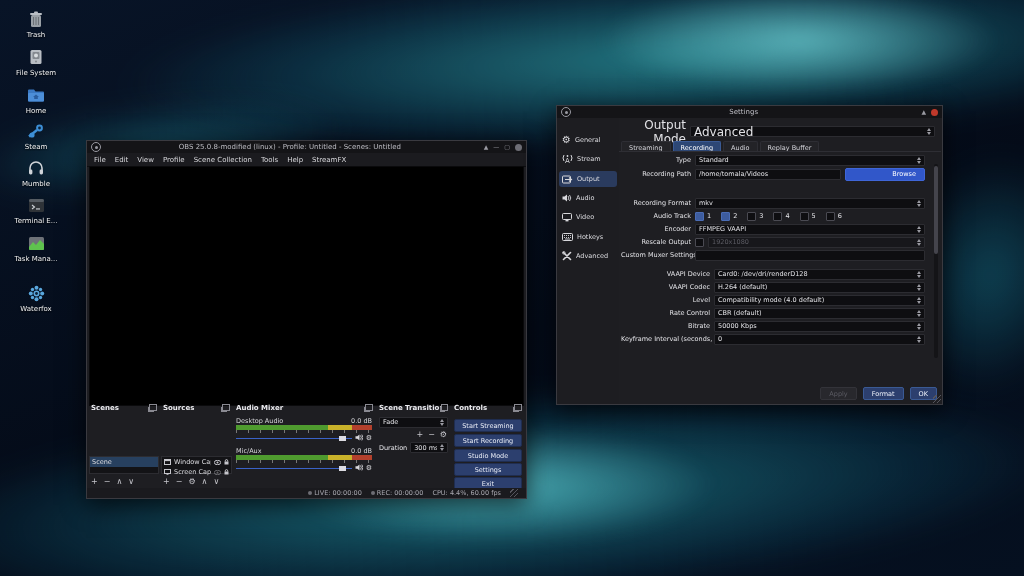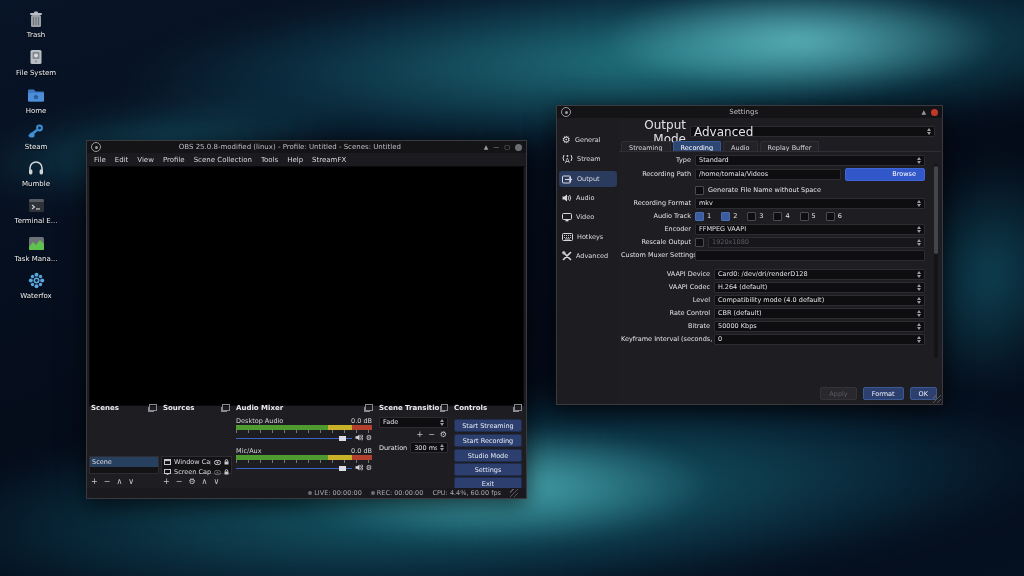--- a/index.html
+++ b/index.html
@@ -185,21 +185,21 @@
   </div>
   <div class="dicon" style="top:233px">
     <div class="glyph">
         <svg width="17" height="15">
           <rect x="1" y="1" width="15" height="13" rx="1.5" fill="#6e7278"></rect>
           <path d="M1 11 L5 6 L8 9 L12 4 L16 8 L16 13 Q16 14 15 14 L2 14 Q1 14 1 13 Z" fill="#5fc24e"></path>
         </svg>
       </div>
     <div class="cap">Task Mana...</div>
   </div>
-  <div class="dicon" style="top:270px">
+  <div class="dicon" style="top:283px">
     <div class="glyph">
         <svg width="17" height="17">
           <g fill="#5aa7dd">
             <circle cx="8.5" cy="8.5" r="3"></circle>
             <circle cx="8.5" cy="2.8" r="2"></circle>
             <circle cx="8.5" cy="14.2" r="2"></circle>
             <circle cx="2.8" cy="8.5" r="2"></circle>
             <circle cx="14.2" cy="8.5" r="2"></circle>
             <circle cx="4.5" cy="4.5" r="1.7"></circle>
             <circle cx="12.5" cy="4.5" r="1.7"></circle>
@@ -479,25 +479,20 @@
               <i class="d"></i>
             </span>
           </div>
       </div>
       <div class="frow" style="top:51px">
         <span class="lbl">Recording Path</span>
         <div class="fld" style="margin-right:4px">
             <span class="v">/home/tomala/Videos</span>
           </div>
         <div class="btn bright" style="flex:0 0 auto">Browse</div>
-      </div>
-      <div class="frow" style="top:67px">
-        <span class="lbl"></span>
-        <span class="cb"></span>
-        <span style="margin-left:4px">Generate File Name without Space</span>
       </div>
       <div class="frow" style="top:80px">
         <span class="lbl">Recording Format</span>
         <div class="fld">
             <span class="v">mkv</span>
             <span class="updn">
               <i class="u"></i>
               <i class="d"></i>
             </span>
           </div>

